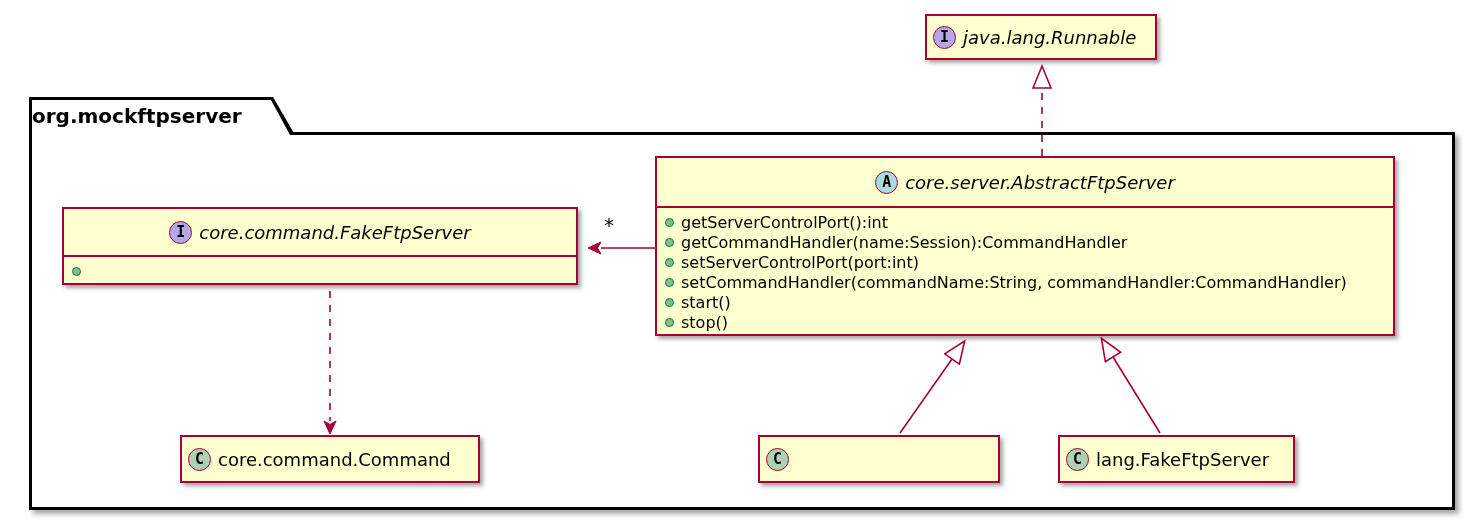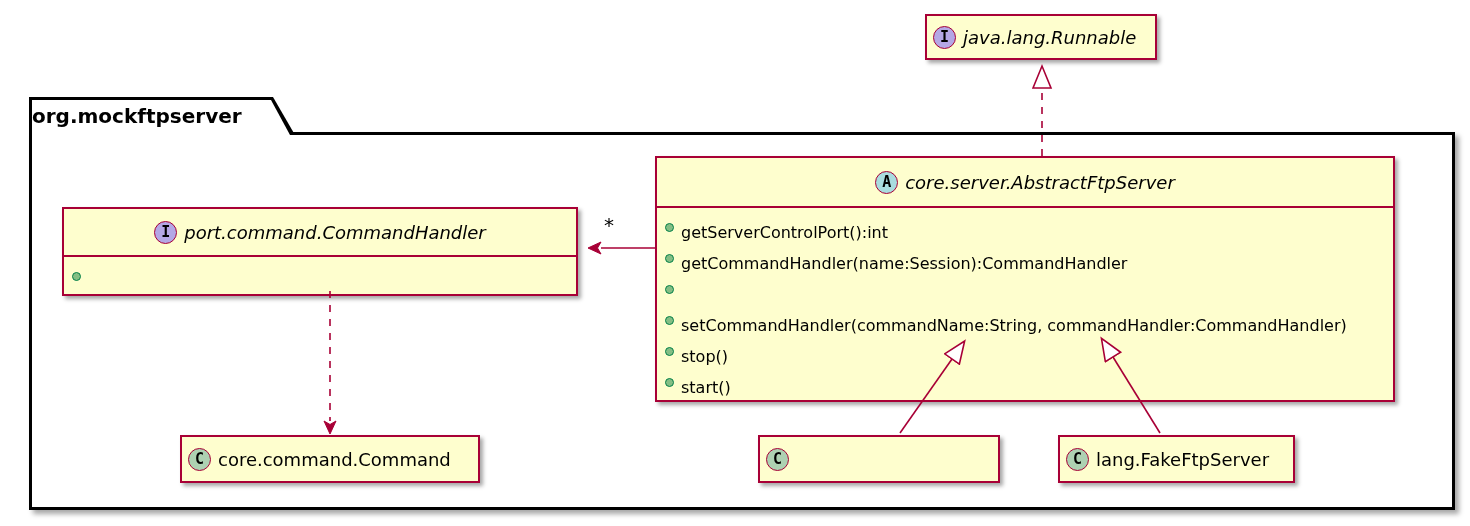--- a/index.html
+++ b/index.html
@@ -53,22 +53,22 @@
   .spot-i { background:#B4A7E5; }
   .spot-a { background:#A9DCDF; }
   .spot-c { background:#ADD1B2; }
 
   .cls-members {
     border-top:2px solid #A80036; padding:4px 8px 2px 8px;
     overflow:visible;
   }
   .cls-members ul { list-style:none; }
   .cls-members li {
-    display:flex; align-items:flex-start; gap:7px;
-    height:20px; font-size:16px; white-space:nowrap;margin-top:11px;
+    display:flex; align-items:center; gap:7px;
+    height:20px; font-size:16px; white-space:nowrap;
   }
   .cls-members.italic li { font-style:italic; }
   .bullet {
     flex:0 0 auto; width:9px; height:9px; border-radius:50%;
     background:#84BE84; border:1.5px solid #038048;
   }
 
   
   #wires { position:absolute; left:0; top:0; z-index:6; pointer-events:none; }
 
@@ -90,21 +90,21 @@
   <div class="cls" style="left:925px; top:14px; width:232px; height:46px;">
     <div class="cls-title leftpad italic" style="height:100%;">
       <span class="spot spot-i">I</span>
       <span class="cls-name">java.lang.Runnable</span>
     </div>
   </div>
 
   <div class="cls" style="left:62px; top:207px; width:516px;">
     <div class="cls-title centered italic">
       <span class="spot spot-i">I</span>
-      <span class="cls-name">port.command.CommandHandler</span>
+      <span class="cls-name">core.command.FakeFtpServer</span>
     </div>
     <div class="cls-members italic">
       <ul>
           <li>
           <span class="bullet"></span>
         </li>
         </ul>
     </div>
   </div>
 
@@ -118,32 +118,33 @@
           <li>
           <span class="bullet"></span>
           <span>getServerControlPort():int</span>
         </li>
           <li>
           <span class="bullet"></span>
           <span>getCommandHandler(name:Session):CommandHandler</span>
         </li>
           <li>
           <span class="bullet"></span>
+          <span>setServerControlPort(port:int)</span>
         </li>
           <li>
           <span class="bullet"></span>
           <span>setCommandHandler(commandName:String, commandHandler:CommandHandler)</span>
         </li>
           <li>
           <span class="bullet"></span>
-          <span>stop()</span>
+          <span>start()</span>
         </li>
           <li>
           <span class="bullet"></span>
-          <span>start()</span>
+          <span>stop()</span>
         </li>
         </ul>
     </div>
   </div>
 
   <div class="cls" style="left:180px; top:435px; width:300px; height:48px;">
     <div class="cls-title leftpad" style="height:100%;">
       <span class="spot spot-c">C</span>
       <span class="cls-name">core.command.Command</span>
     </div>

